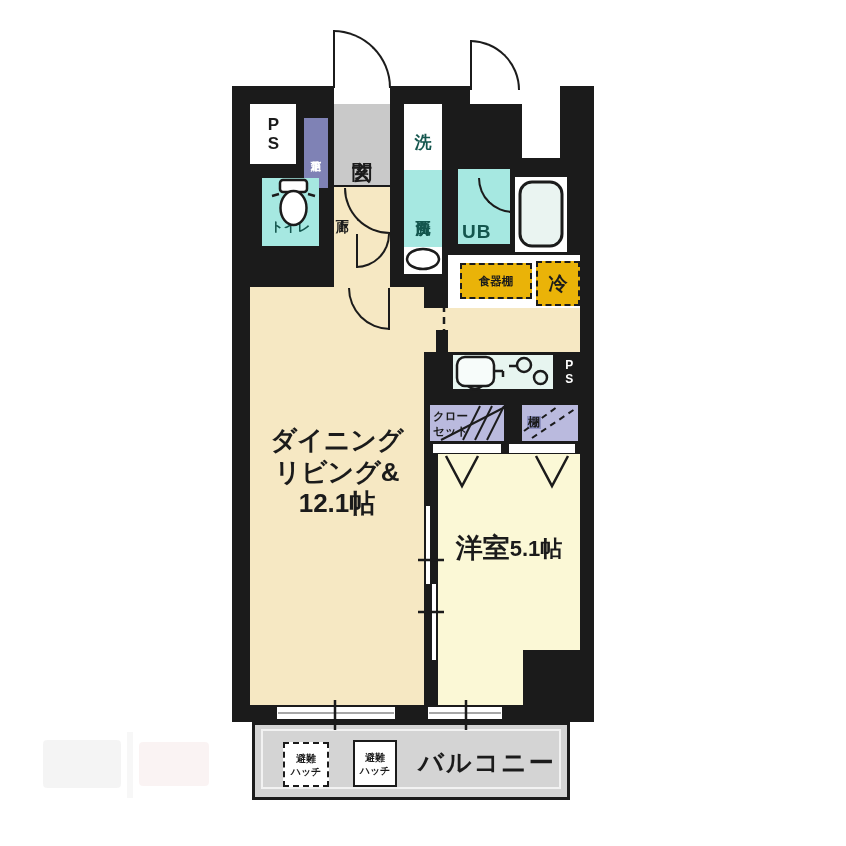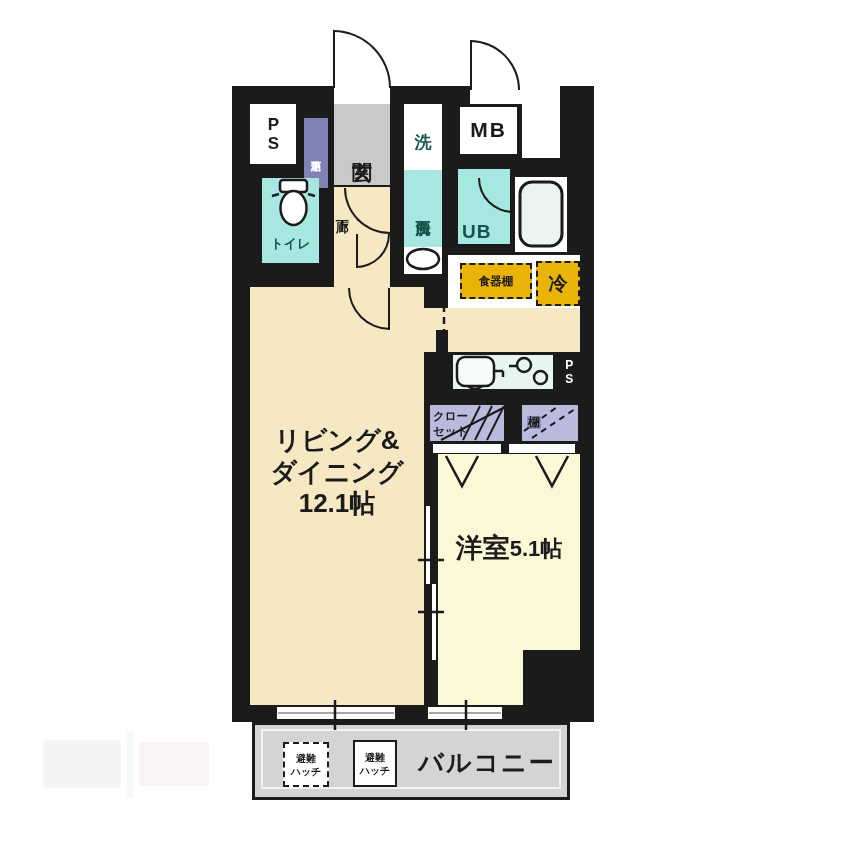--- a/index.html
+++ b/index.html
@@ -51,31 +51,28 @@
   <div class="room" style="left:404px;top:104px;width:38px;height:66px;background:#fff;">
     <span class="lbl teal" style="position:absolute;left:50%;top:30px;transform:translateX(-50%);font-size:17px;">洗</span>
   </div>
 
   <div class="room center" style="left:404px;top:170px;width:38px;height:77px;background:#a6e8e1;">
     <span class="lbl vtext teal" style="font-size:15px;letter-spacing:0;">洗面所</span>
   </div>
 
   <div class="room" style="left:404px;top:247px;width:38px;height:27px;background:#fff;"></div>
 
-  <div class="room center" style="left:457px;top:104px;width:63px;height:53px;background:#fff;border:3px solid #1b1b1b;">
-    <span class="lbl" style="font-size:21px;letter-spacing:2px;">MB</span>
-  </div>
 
   <div class="room" style="left:458px;top:169px;width:52px;height:75px;background:#a6e8e1;">
     <span class="lbl teal" style="position:absolute;left:4px;bottom:2px;font-size:19px;letter-spacing:1px;">UB</span>
   </div>
 
   <div class="room" style="left:515px;top:177px;width:52px;height:75px;background:#fff;"></div>
 
-  <div class="room" style="left:262px;top:178px;width:57px;height:85px;background:#a6e8e1;">
+  <div class="room" style="left:262px;top:178px;width:57px;height:68px;background:#a6e8e1;">
     <span class="lbl teal" style="position:absolute;left:50%;bottom:12px;transform:translateX(-50%);font-size:13px;white-space:nowrap;">トイレ</span>
   </div>
 
   <div class="room" style="left:448px;top:255px;width:132px;height:53px;background:#fff;"></div>
   <div class="room dashedbox center" style="left:460px;top:263px;width:72px;height:36px;">
     <span class="lbl" style="font-size:11.5px;">食器棚</span>
   </div>
   <div class="room dashedbox center" style="left:536px;top:261px;width:44px;height:45px;">
     <span class="lbl" style="font-size:19px;">冷</span>
   </div>
@@ -94,22 +91,22 @@
     </div>
   </div>
   <div class="room" style="left:520px;top:403px;width:60px;height:40px;background:#babade;border:2px solid #1b1b1b;">
     <span class="lbl" style="position:absolute;left:5px;top:11px;font-size:12px;background:#8f92c2;padding:0 1px;">棚</span>
   </div>
   <div class="abs" style="left:432px;top:443px;width:70px;height:11px;background:#fff;border:1.5px solid #1b1b1b;"></div>
   <div class="abs" style="left:508px;top:443px;width:68px;height:11px;background:#fff;border:1.5px solid #1b1b1b;"></div>
 
   <div class="room" style="left:250px;top:287px;width:174px;height:418px;background:#f6e8c3;">
     <div class="lbl center" style="position:absolute;left:0;top:138px;width:100%;flex-direction:column;font-size:26px;line-height:1.22;">
+      <div>ダイニング</div>
       <div>リビング&amp;</div>
-      <div>ダイニング</div>
       <div>12.1帖</div>
     </div>
   </div>
 
   <div class="room" style="left:438px;top:454px;width:142px;height:196px;background:#fbf8d6;">
     <div class="lbl center" style="position:absolute;left:0;top:78px;width:100%;font-size:27px;line-height:1.25;">
       <div>洋室</div>
       <div style="font-size:22px;">5.1帖</div>
     </div>
   </div>

